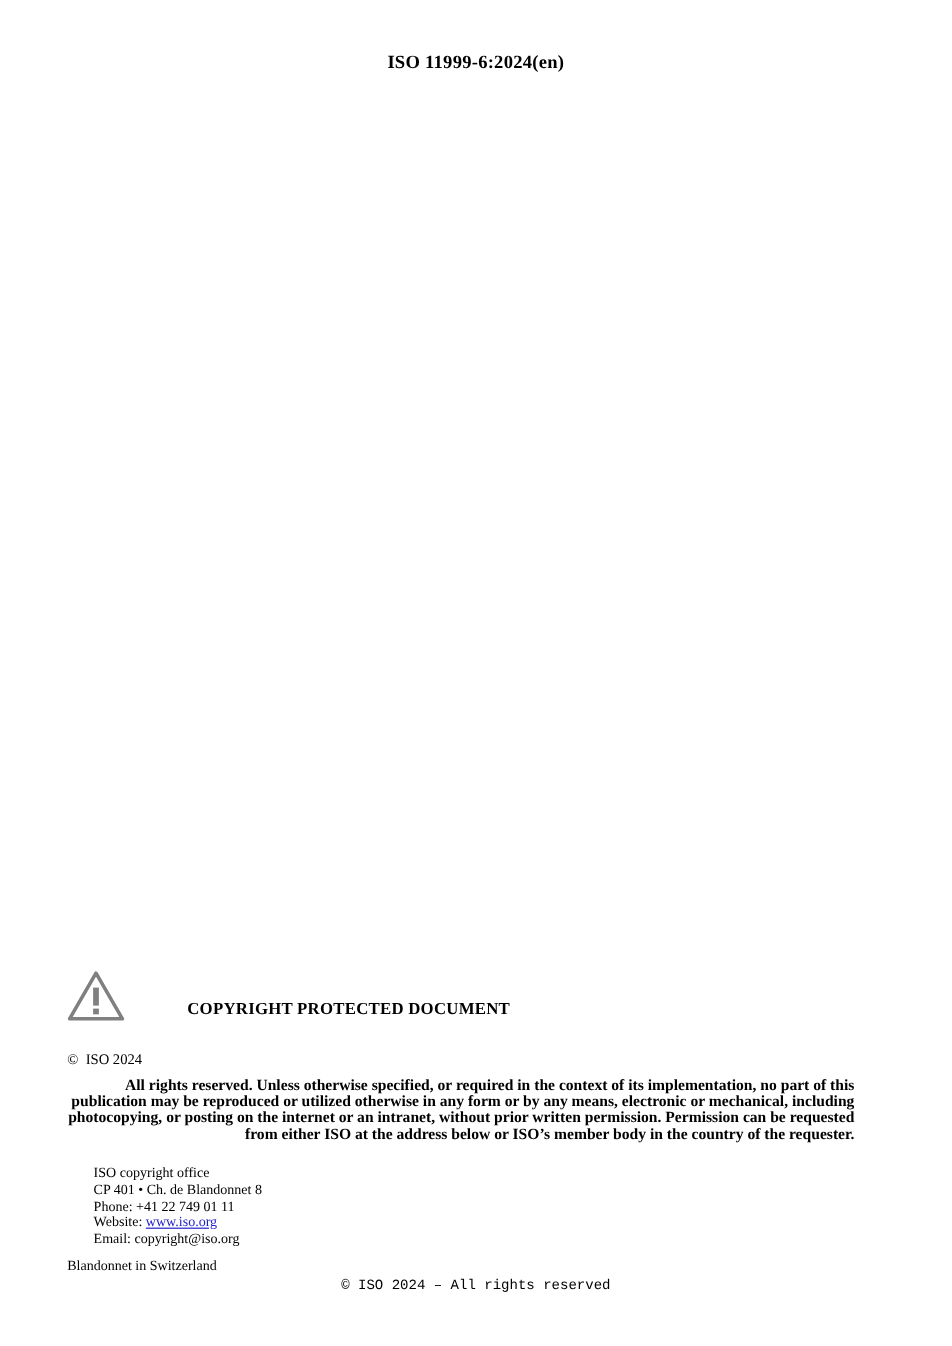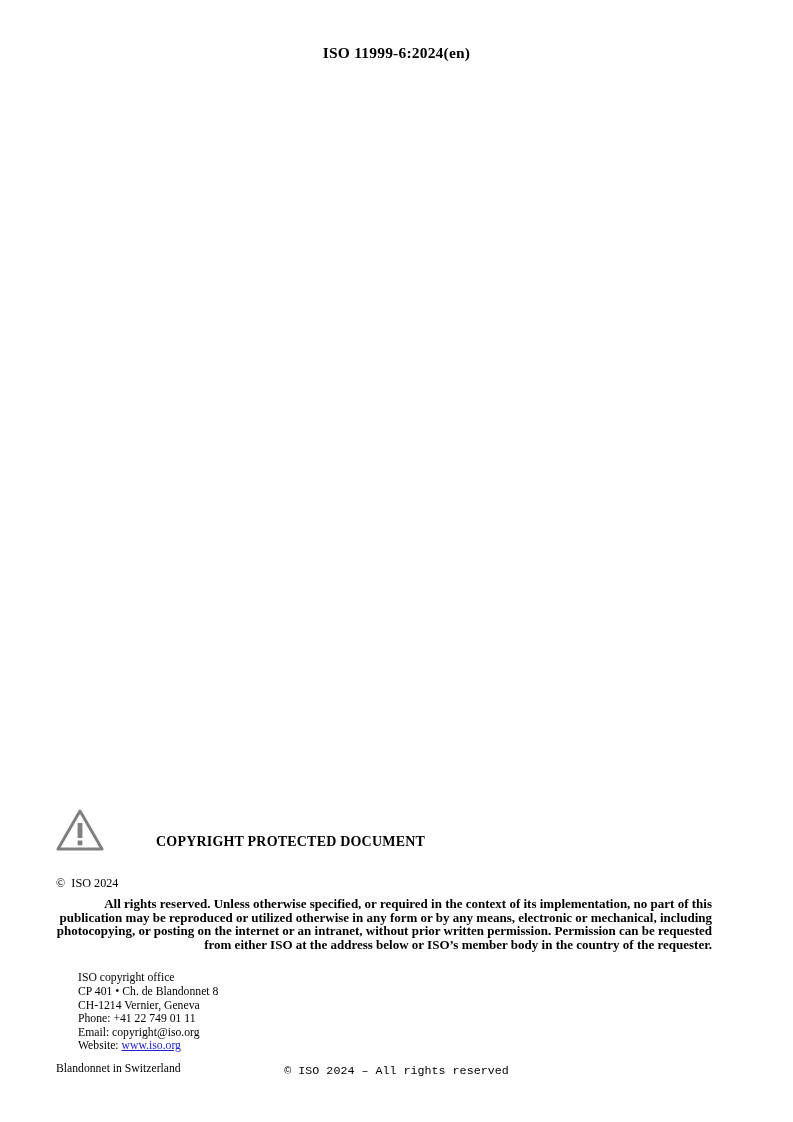--- a/index.html
+++ b/index.html
@@ -134,24 +134,23 @@
     <div class="cpr-year">
       <span class="cmark">©</span>
       &nbsp;<span>ISO 2024</span>
     </div>
 
     <div class="cpr-body">All rights reserved. Unless otherwise specified, or required in the context of its implementation, no part of this publication may be reproduced or utilized otherwise in any form or by any means, electronic or mechanical, including photocopying, or posting on the internet or an intranet, without prior written permission. Permission can be requested from either ISO at the address below or ISO’s member body in the country of the requester.</div>
 
     <div class="cpr-address">
       <div>ISO copyright office</div>
       <div>CP 401 • Ch. de Blandonnet 8</div>
-      <div>CH-1214 Vernier, Geneva</div>
       <div>Phone: +41 22 749 01 11</div>
+      <div><span>Website: </span><a class="weblink" href="#">www.iso.org</a></div>
       <div><span>Email: </span><span>copyright@iso.org</span></div>
-      <div><span>Website: </span><a class="weblink" href="#">www.iso.org</a></div>
     </div>
 
     <div class="cpr-published">Blandonnet in Switzerland</div>
   </div>
 
   <div class="footer-line">© ISO 2024 – All rights reserved</div>
 
 
 </div>
 

